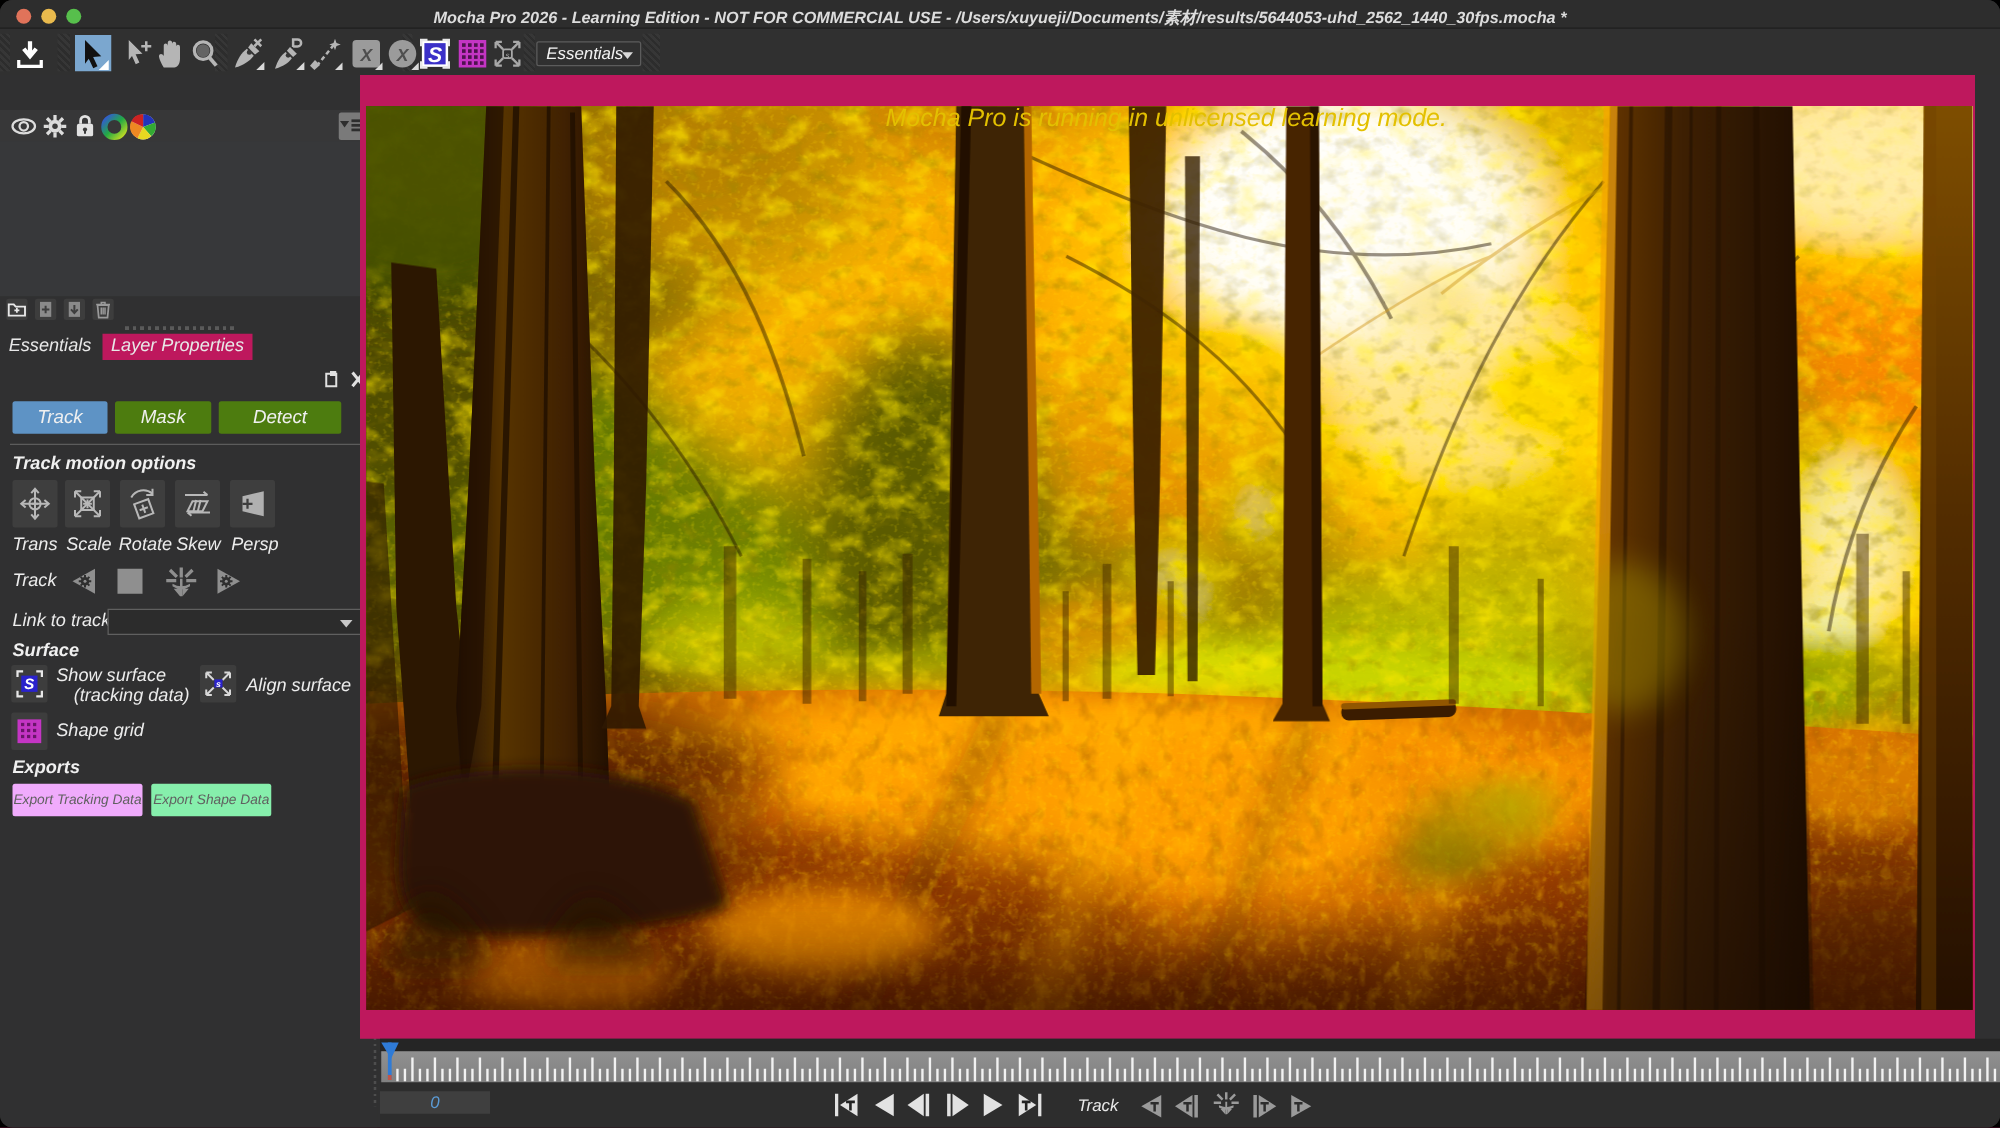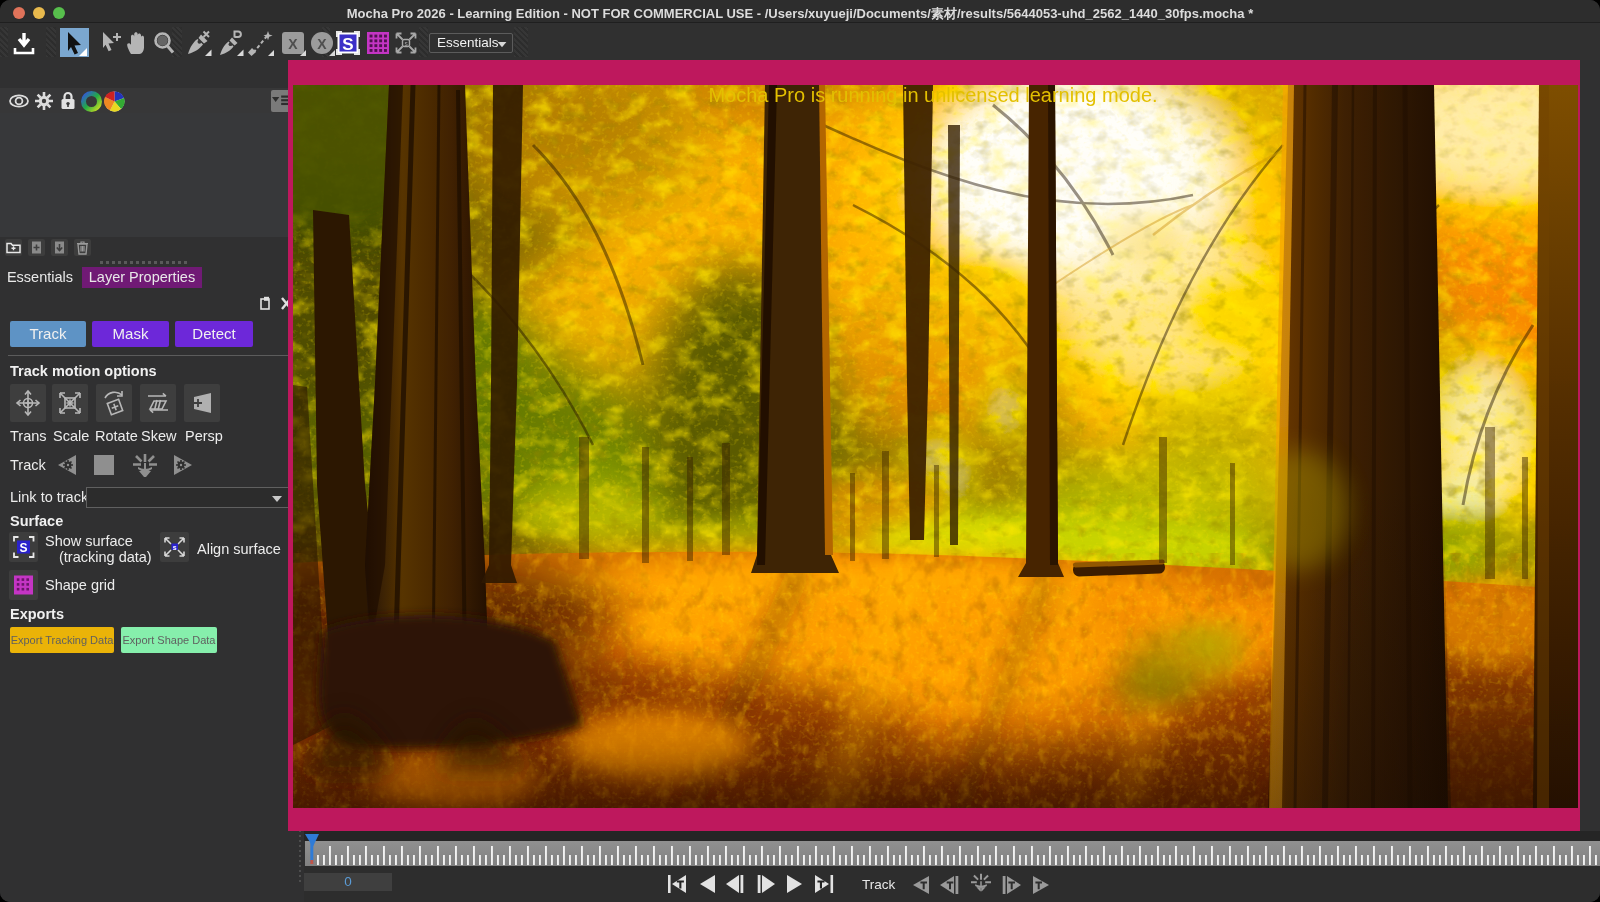--- a/index.html
+++ b/index.html
@@ -1,39 +1,39 @@
 <!DOCTYPE html>
 <html><head>
 <meta charset="utf-8">
 <style>
 * { margin:0; padding:0; box-sizing:border-box; }
 html,body { width:1600px; height:902px; background:#000; overflow:hidden; }
 body { font-family:"Liberation Sans", sans-serif; }
-#win { position:absolute; left:0; top:0; width:1600px; height:902px; background:#303031; border-radius:10px; overflow:hidden; }
+#win { position:absolute; left:0; top:0; width:1600px; height:902px; background:#303031; border-radius:10px; overflow:hidden;font-style:italic; }
 
 #titlebar { position:absolute; left:0; top:0; width:1600px; height:23px; background:#2d2d2d; border-bottom:1px solid #1f1f1f; }
 .tl { position:absolute; top:6.5px; width:12px; height:12px; border-radius:50%; }
 #title { position:absolute; top:5px; left:0; width:1600px; text-align:center; color:#dcdcdc; font-size:13px; font-weight:bold; letter-spacing:0px; }
 
 #toolbar { position:absolute; left:0; top:24px; width:1600px; height:36px; background:#303030; }
 .hatch { position:absolute; top:3px; height:30px; background:repeating-linear-gradient(45deg,#373737 0 2px,#2c2c2c 2px 4px); opacity:.9; }
 .tbtn { position:absolute; top:5px; width:28px; height:28px; }
 
 #lpanel { position:absolute; left:0; top:60px; width:302px; height:842px; background:#303031; }
 #lpanel .hdr { position:absolute; left:0; width:302px; height:26px; }
 .wicons { position:absolute; right:8px; width:36px; height:15px; }
 .ptitle { color:#e6e6e6; font-size:15px; }
 #lay-iconrow { position:absolute; left:0; top:28px; width:302px; height:26px; background:#373738; }
 #lay-list { position:absolute; left:0; top:53px; width:302px; height:124px; background:#37383a; }
 #lay-btnrow { position:absolute; left:0; top:179px; width:302px; height:26px; }
 .sbtn { position:absolute; top:0; width:17px; height:17px; background:#3d3d3d; border-radius:2px; }
 #tabs { position:absolute; left:0; top:207px; width:302px; height:21px; }
 .tab { position:absolute; top:0; height:21px; color:#e8e8e8; font-size:14.5px; text-align:center; line-height:21px; }
 
-.bigbtn { position:absolute; height:26px; border-radius:2px; background:#6d28d9; color:#f0f0f0; font-size:15px; text-align:center; line-height:26px; }
+.bigbtn { position:absolute; height:26px; border-radius:2px; background:#4d7c0f; color:#f0f0f0; font-size:15px; text-align:center; line-height:26px; }
 .seclabel { position:absolute; color:#f0f0f0; font-size:14.5px; font-weight:bold; }
 .plainlabel { position:absolute; color:#ececec; font-size:14.5px; }
 .mbtn { position:absolute; width:36px; height:38px; background:#3e3e3e; border-radius:2px; }
 .chkicon { position:absolute; width:29px; height:30px; background:#3d3d3d; border-radius:2px; }
 
 #viewport { position:absolute; left:288px; top:60px; width:1292px; height:771px; background:#be185d; }
 #photo { position:absolute; left:5px; top:25px; width:1285px; height:723px; }
 #warn { position:absolute; left:0; top:24px; width:1290px; text-align:center; color:#e3c000; font-size:20px; }
 
 #phstrip { position:absolute; left:304px; top:831px; width:1296px; height:10px; background:#252525; }
@@ -241,32 +241,32 @@
             <path d="M4 5 L5 15 H12 L13 5 Z" fill="none" stroke="#9a9a9a" stroke-width="1.4"></path>
             <path d="M3 4.5 h11 M7 4.5 v-1.5 h3 v1.5 M7 7 v5.5 M8.5 7 v5.5 M10 7 v5.5" stroke="#9a9a9a" stroke-width="1.2" fill="none"></path>
           </svg>
       </div>
     </div>
 
     <div style="position:absolute;left:100px;top:201px;width:90px;height:3px;background:repeating-linear-gradient(90deg,#5a5a5a 0 3px,transparent 3px 6px);"></div>
 
     <div id="tabs">
       <div class="tab" style="left:0px;width:80px;">Essentials</div>
-      <div class="tab" style="left:82px;width:120px;background:#701a75;">Layer Properties</div>
+      <div class="tab" style="left:82px;width:120px;background:#be185d;">Layer Properties</div>
     </div>
 
     <svg class="wicons" style="position:absolute;top:236px;" viewBox="0 0 36 15">
       <rect x="3" y="3" width="8" height="10" fill="none" stroke="#e0e0e0" stroke-width="1.6"></rect>
       <rect x="6" y="0.8" width="5" height="4" fill="#e0e0e0"></rect>
       <path d="M24 2 L33 13 M33 2 L24 13" stroke="#e0e0e0" stroke-width="2.4"></path>
     </svg>
 
     <div class="bigbtn" style="left:10px;top:261px;width:76px;background:#5e93c5;">Track</div>
     <div class="bigbtn" style="left:92px;top:261px;width:77px;">Mask</div>
-    <div class="bigbtn" style="left:175px;top:261px;width:78px;">Detect</div>
+    <div class="bigbtn" style="left:175px;top:261px;width:98px;">Detect</div>
     <div style="position:absolute;left:8px;top:295px;width:281px;height:1px;background:#5c5c5c;"></div>
     <div class="seclabel" style="left:10px;top:303px;">Track motion options</div>
 
     <div class="mbtn" style="left:10px;top:324px;">
       <svg width="36" height="38" viewBox="0 0 36 38">
           <g stroke="#b8b8b8" stroke-width="1.6" fill="none">
         <path d="M18 8 v22 M7 19 h22"></path>
             <path d="M15 10.5 l3-3.5 3 3.5 M15 27.5 l3 3.5 3-3.5 M10.5 16 L7 19 l3.5 3 M25.5 16 L29 19 l-3.5 3"></path>
         <circle cx="18" cy="19" r="4.5"></circle>
             <path d="M18 16.5 v5 M15.5 19 h5"></path>
@@ -389,21 +389,21 @@
             <rect x="17.4" y="13.1" width="2.6" height="2.6"></rect>
           <rect x="7.8" y="17.9" width="2.6" height="2.6"></rect>
             <rect x="12.6" y="17.9" width="2.6" height="2.6"></rect>
             <rect x="17.4" y="17.9" width="2.6" height="2.6"></rect>
         </g>
       </svg>
     </div>
     <div class="plainlabel" style="left:45px;top:517px;">Shape grid</div>
 
     <div class="seclabel" style="left:10px;top:546px;">Exports</div>
-    <div class="bigbtn" style="left:10px;top:567px;width:104px;background:#eab308;color:#606060;font-size:11px;white-space:nowrap;overflow:hidden;">Export Tracking Data</div>
+    <div class="bigbtn" style="left:10px;top:567px;width:104px;background:#f0abfc;color:#606060;font-size:11px;white-space:nowrap;overflow:hidden;">Export Tracking Data</div>
     <div class="bigbtn" style="left:121px;top:567px;width:96px;background:#86efac;color:#606060;font-size:11px;white-space:nowrap;overflow:hidden;">Export Shape Data</div>
 
     <div style="position:absolute;right:1px;top:15px;width:2px;height:810px;background:repeating-linear-gradient(#555 0 2px,transparent 2px 5px);opacity:.8;"></div>
   </div>
   <div id="viewport">
     <svg id="photo" viewBox="0 0 1285 723" preserveAspectRatio="none">
       <defs>
         <linearGradient id="canopy" x1="0" y1="0" x2="0" y2="1">
           <stop offset="0" stop-color="#bd8d0e"></stop>
           <stop offset="0.5" stop-color="#ad850f"></stop>

